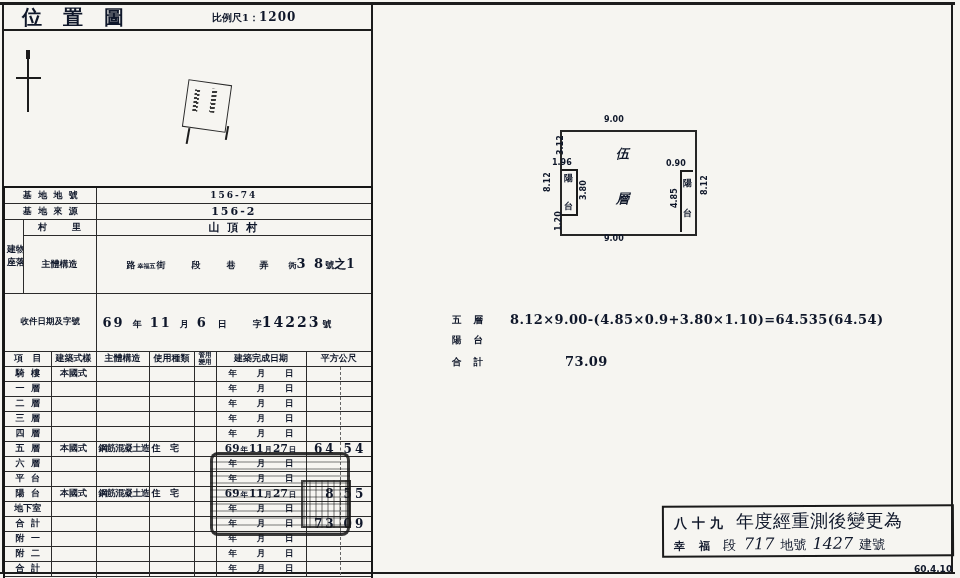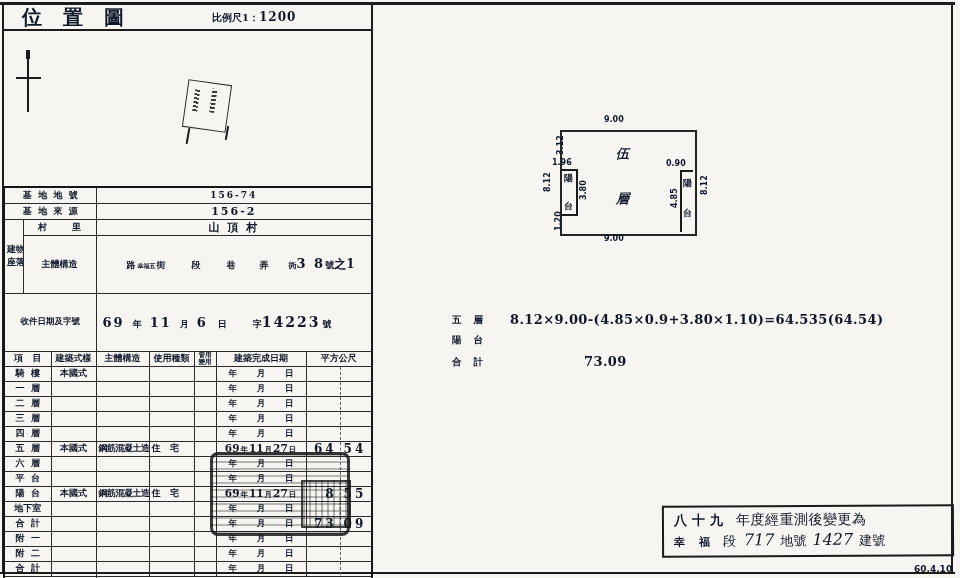--- a/index.html
+++ b/index.html
@@ -48,26 +48,26 @@
   .plan-rect{left:560px;top:130px;width:133px;height:102px;border:2px solid #262626;}
   .dim{font-family:"DejaVu Sans","Liberation Sans",sans-serif;font-size:8px;font-weight:bold;}
   .vdim{transform:rotate(-90deg);transform-origin:left top;}
   .pcjk{font-size:13px;font-style:italic;font-weight:bold;}
   .pcjk-s{font-size:9px;font-weight:bold;}
   
   .calc{left:452px;top:312px;width:490px;}
   .calc-row{display:flex;margin-bottom:7px;align-items:flex-end;}
   .calc-lbl{font-weight:bold;font-size:9.5px;letter-spacing:12px;width:58px;flex:none;}
   .calc-f{font-weight:bold;font-size:13px;letter-spacing:.4px;}
-  .calc-f.total{margin-left:74px;}
+  .calc-f.total{margin-left:55px;}
   
   .rebox{left:662px;top:505px;width:272px;height:46px;border:2.5px solid #1a1a1a;
          padding:2px 6px 0 10px;transform:rotate(-.3deg);}
   .rl1 .a{font-size:13px;letter-spacing:5px;font-weight:bold;margin-right:8px;}
-  .rl1 .b{font-size:14px;letter-spacing:.5px;}
+  .rl1 .b{font-size:18px;letter-spacing:.5px;}
   .rl2{margin-top:1px;}
   .rl2 .a{font-size:11px;letter-spacing:5px;font-weight:bold;margin-right:8px;}
   .rl2 .b{font-size:13px;margin-right:8px;}
   .rl2 .num{font-size:16px;font-style:italic;margin-right:6px;}
   .rl2 .c{font-size:13px;margin-right:6px;}
   .corner{left:914px;top:564px;font-size:9px;font-weight:bold;font-family:"DejaVu Sans",sans-serif;}
 </style>
 </head>
 <body>
 

